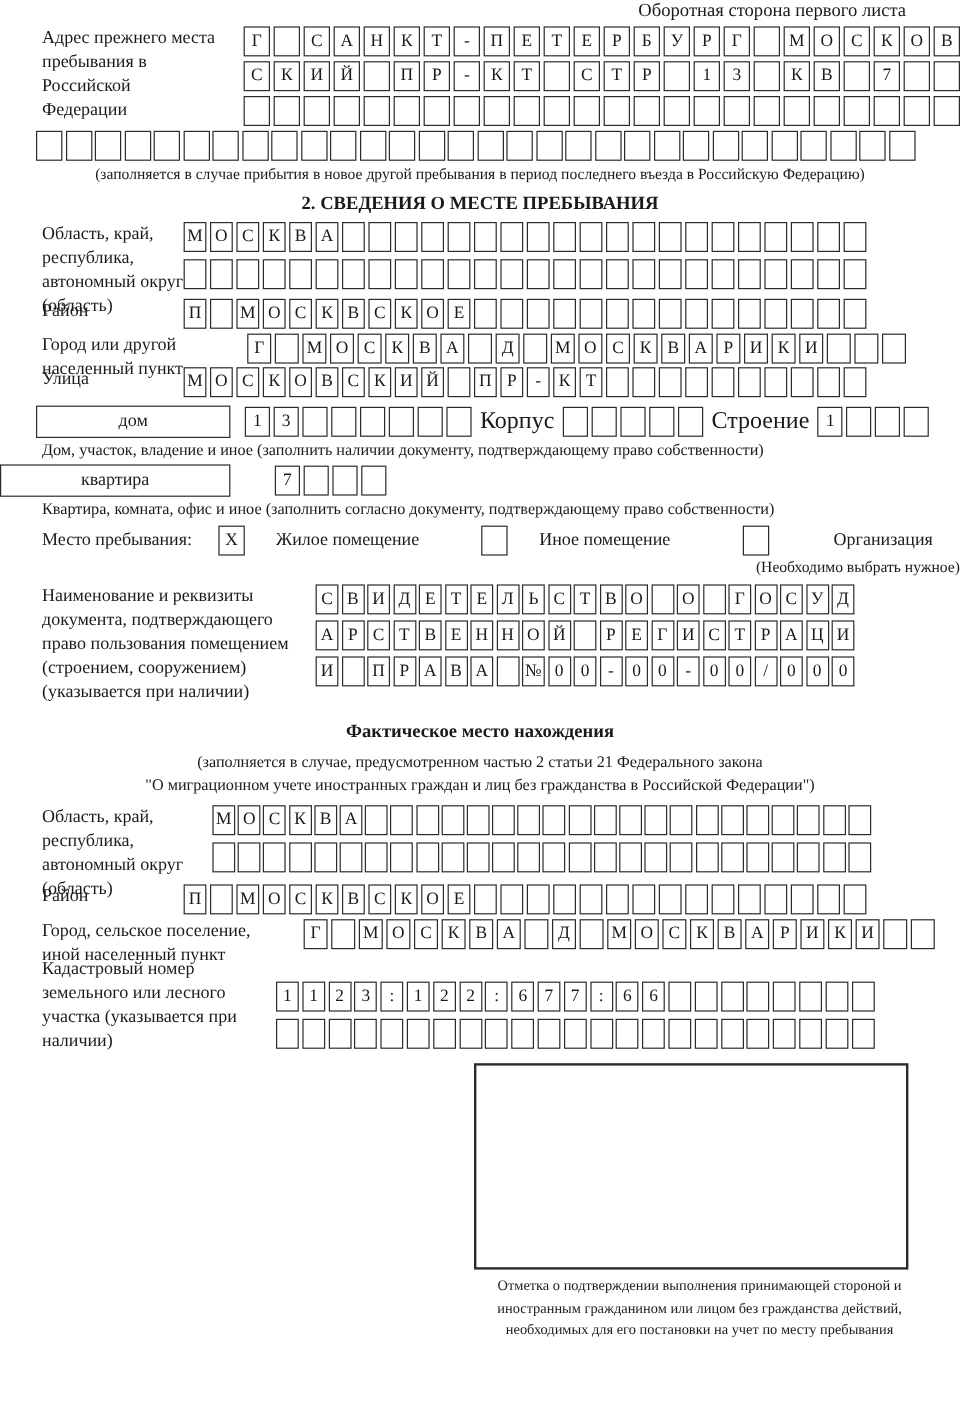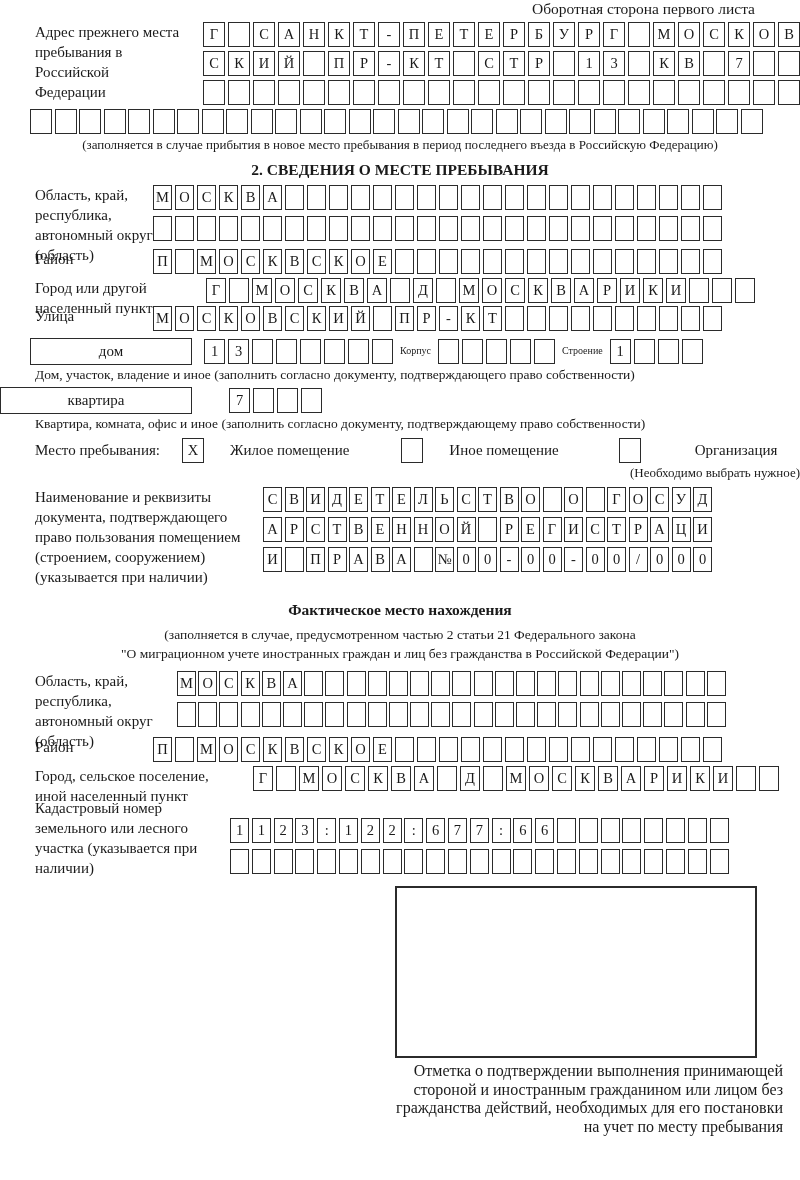--- a/index.html
+++ b/index.html
@@ -29,28 +29,28 @@
   .rhouse{--cw:19px;gap:3px;}
   .note{font-size:13px;text-align:center;margin-top:3px;}
   .note-left{font-size:13.5px;margin:2px 0 0 35px;}
   .sect-title{text-align:center;font-weight:bold;font-size:15.5px;margin:8px 0 6px 0;}
   .labelbox{
     border:1.5px solid #2b2b2b;height:25px;line-height:25px;text-align:center;
     font-size:15px;flex:0 0 auto;box-sizing:content-box;
   }
   .housebox{width:160px;margin-left:30px;}
   .aptbox{width:190px;}
-  .inline-lbl{line-height:28px;margin:0 7px;font-size:10px;}
+  .inline-lbl{line-height:28px;margin:0 7px;font-size:20px;}
   .stay{display:flex;align-items:center;margin:6px 0 0 35px;gap:12px;}
   .stay .cell{margin:0 14px 0 10px;}
   .stamp-box{
     border:2px solid #2b2b2b;width:362px;height:172px;margin:8px 0 0 395px;
     box-sizing:border-box;
   }
-  .stamp-note{width:400px;margin:4px 0 0 383px;text-align:right;font-size:16px;line-height:18.5px;}
+  .stamp-note{width:400px;margin:4px 0 0 383px;text-align:center;font-size:12px;line-height:18.5px;}
   .mt4{margin-top:4px;gap:23px;} .mt6{margin-top:6px;} .mt8{margin-top:8px;}
   .actual-note{text-align:center;font-size:13.5px;line-height:19px;}
 </style>
 </head>
 <body>
 
 <div class="hdr">Оборотная сторона первого листа</div>
 
 <div class="frow mt4">
   <div class="flabel w145">Адрес прежнего места пребывания в Российской Федерации</div>
@@ -160,21 +160,21 @@
     <span class="cell"></span>
     <span class="cell"></span>
     <span class="cell"></span>
     <span class="cell"></span>
     <span class="cell"></span>
     <span class="cell"></span>
     <span class="cell"></span>
     <span class="cell"></span>
     <span class="cell"></span>
   </div>
-<div class="note">(заполняется в случае прибытия в новое место пребывания в период последнего въезда в Российскую Федерацию)</div>
+<div class="note">(заполняется в случае прибытия в новое другой пребывания в период последнего въезда в Российскую Федерацию)</div>
 
 <div class="sect-title">2. СВЕДЕНИЯ О МЕСТЕ ПРЕБЫВАНИЯ</div>
 
 <div class="frow">
   <div class="flabel w118">Область, край, республика, автономный округ (область)</div>
   <div class="fcol" style="gap:6px;">
     <div class="cr r26">
         <span class="cell">М</span>
         <span class="cell">О</span>
         <span class="cell">С</span>
@@ -348,21 +348,21 @@
       <span class="cell"></span>
     </div>
   <div class="inline-lbl">Строение</div>
   <div class="cr rhouse">
       <span class="cell">1</span>
       <span class="cell"></span>
       <span class="cell"></span>
       <span class="cell"></span>
     </div>
 </div>
-<div class="note-left">Дом, участок, владение и иное (заполнить согласно документу, подтверждающего право собственности)</div>
+<div class="note-left">Дом, участок, владение и иное (заполнить наличии документу, подтверждающему право собственности)</div>
 
 <div class="frow mt4" style="align-items:center;">
   <div class="labelbox aptbox">квартира</div>
   <div class="cr rhouse" style="margin-left:14px;">
       <span class="cell">7</span>
       <span class="cell"></span>
       <span class="cell"></span>
       <span class="cell"></span>
     </div>
 </div>

